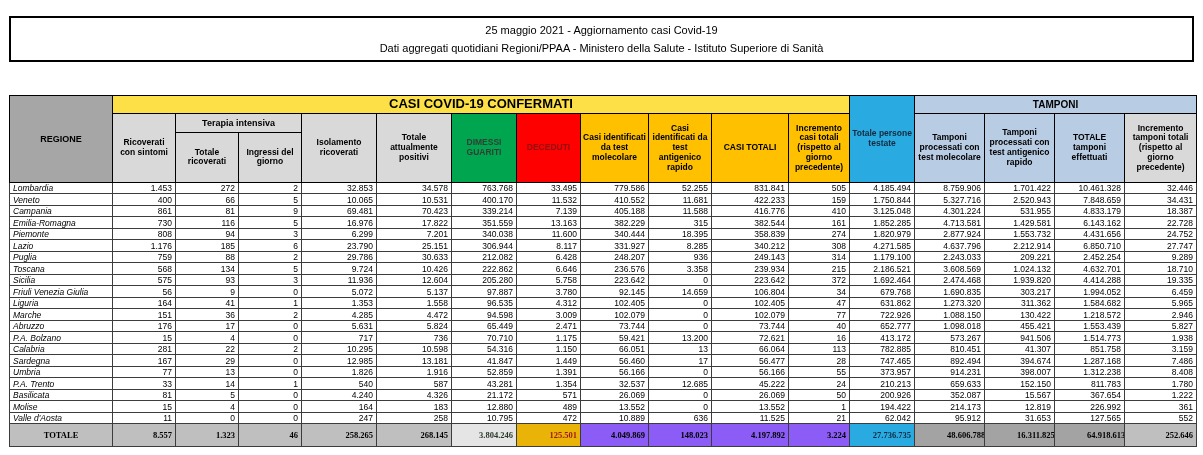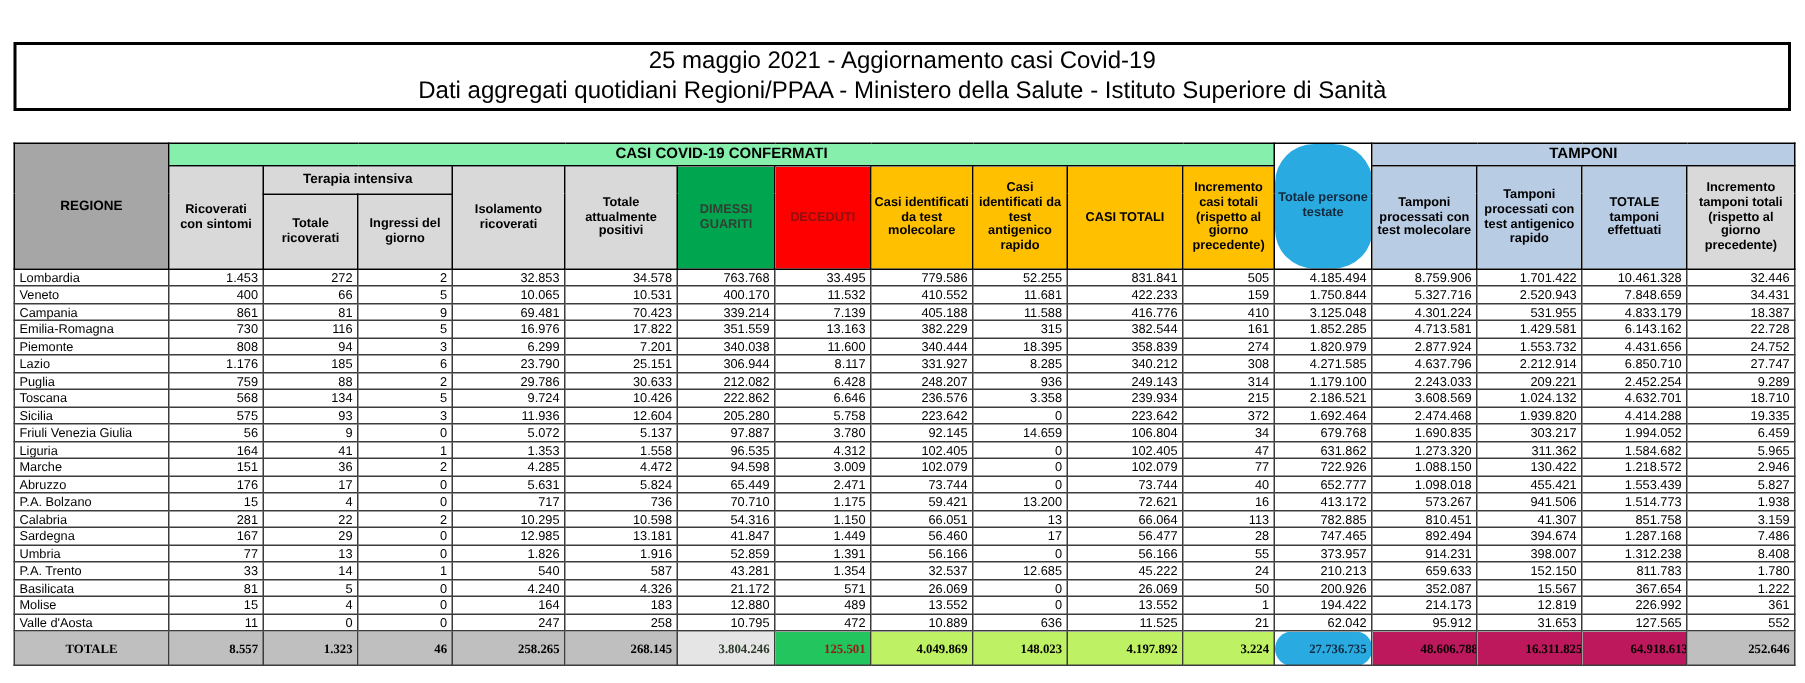--- a/index.html
+++ b/index.html
@@ -1,62 +1,62 @@
 <!DOCTYPE html>
 <html><head>
 <meta charset="utf-8">
 <style>
   * { box-sizing: border-box; }
   html,body { margin:0; padding:0; background:#ffffff; }
   body { font-family:"Liberation Sans","DejaVu Sans",sans-serif; color:#000; }
   .page { position:relative; width:1203px; height:455px; background:#fff; overflow:hidden; }
 
   .title-box {
-    position:absolute; left:9px; top:28px; width:1185px; height:46px;
+    position:absolute; left:9px; top:16px; width:1185px; height:46px;
     border:2px solid #000; background:#fff;
     display:flex; flex-direction:column; justify-content:space-evenly;
-    text-align:center; font-size:16px; line-height:1.1;
+    text-align:center; font-size:11px; line-height:1.1;
   }
 
   table.covid {
     position:absolute; left:9px; top:95px;
     border-collapse:collapse; table-layout:fixed; width:1187px;
     font-size:8.5px;
   }
   table.covid th, table.covid td { border:1px solid #3c3c3c; overflow:hidden; white-space:nowrap; }
   table.covid th { border-color:#000; white-space:normal; font-weight:bold; text-align:center; vertical-align:middle; padding:1px 2px; line-height:1.15; }
 
   tr.rowA th { height:14px; }
-  .band-casi   { background:#86efac; font-size:10px; }
+  .band-casi   { background:#fde047; font-size:13px; }
   .band-tamponi{ background:#B8CCE4; font-size:10px; }
   .regione-h   { background:#A6A6A6; font-size:9px; }
   .h-gray      { background:#D9D9D9; }
   .terapia     { height:19px; font-size:9px; }
   tr.rowC th   { height:50px; }
   .green-h { background:#00A550; color:#333f33; }
   .red-h   { background:#FF0000; color:#8f0f0f; }
   .yellow-h{ background:#FFC000; }
   .cyan-h  { background:#29ABE2; color:#13293d; }
   .blue-h  { background:#B8CCE4; }
-  .testate-col { border-left-width:2px; border-right-width:2px; border-left-color:#000; border-right-color:#000;border-radius:26px; }
+  .testate-col { border-left-width:2px; border-right-width:2px; border-left-color:#000; border-right-color:#000; }
 
   tbody tr { height:11.5px; }
   tbody td { background:#fff; }
-  td.region { text-align:left; padding:0 3px; }
+  td.region { text-align:left; padding:0 3px;font-style:italic; }
   td.num    { text-align:right; padding:0 3px; }
 
   tfoot tr { height:23px; }
   tfoot td { font-weight:bold; border-color:#000; text-align:right; padding:0 3px;font-family:Liberation Serif, serif; }
   tfoot td.total-label { text-align:center; }
   .tg     { background:#BFBFBF; }
   .tgreen { background:#e5e5e5; color:#2b3a2b; }
-  .tred   { background:#22c55e; color:#9b1616; }
-  .tyellow{ background:#bef264; }
+  .tred   { background:#eab308; color:#9b1616; }
+  .tyellow{ background:#8b5cf6; }
   .tcyan  { background:#29ABE2; color:#0e2a40; }
-  .tblue  { background:#be185d;padding-left:32px; }
+  .tblue  { background:#a3a3a3;padding-left:32px; }
 </style>
 </head>
 <body>
 
 <div class="page">
 
   <div class="title-box">
     <div>25 maggio 2021 - Aggiornamento casi Covid-19</div>
     <div>Dati aggregati quotidiani Regioni/PPAA - Ministero della Salute - Istituto Superiore di Sanità</div>
   </div>

